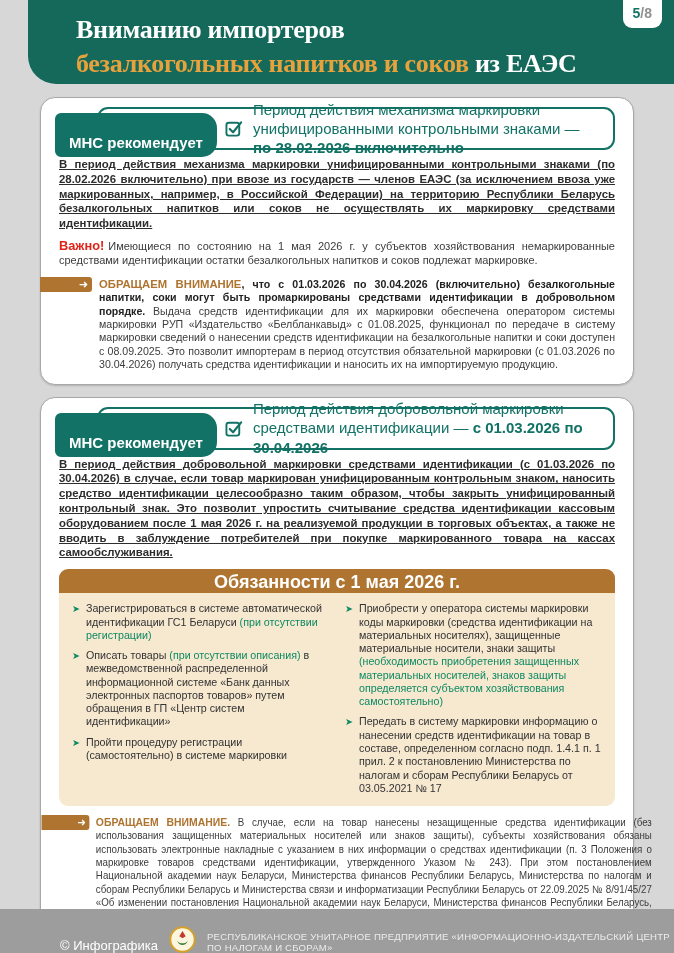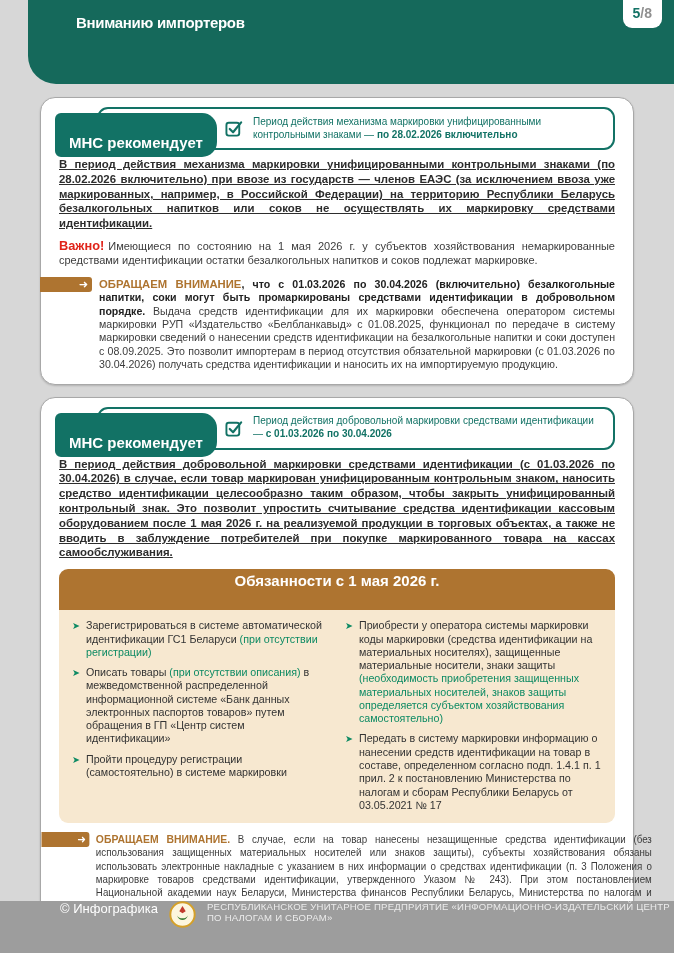--- a/index.html
+++ b/index.html
@@ -2,81 +2,82 @@
 <html style="--teal-dark: #15695b; --teal: #127265; --orange: #e8a23c; --red: #e0241a; --brown: #ae7430; --tan: #f7e8d0; --green: #0d8a63;"><head>
 <meta charset="utf-8">
 <style>
   html,body{margin:0;padding:0;}
   body{font-family:"Liberation Sans","DejaVu Sans",sans-serif;}
   .page{position:relative;width:674px;height:953px;background:#d7d7d7;overflow:hidden;}
 
   
   .header{margin-left:28px;height:84px;background:var(--teal-dark,#15695b);
     border-radius:0 0 0 28px;box-sizing:border-box;padding:13px 0 0 48px;position:relative;}
-  .header .t1,.header .t2{color:#fff;font-size:15px;font-weight:bold;line-height:1.32;letter-spacing:-0.3px;}
+  .header .t1,.header .t2{color:#fff;font-size:26px;font-weight:bold;line-height:1.32;letter-spacing:-0.3px;font-family:Liberation Serif, serif;}
   .header .orange{color:var(--orange,#e8a23c);}
   .page-badge{position:absolute;top:0;right:12px;background:#fff;border-radius:0 0 9px 9px;
     padding:6px 10px 8px;font-size:14px;font-weight:bold;line-height:1;}
   .page-badge .cur{color:var(--teal,#127265);}
   .page-badge .tot{color:#8f8f8f;}
 
   
   .card{background:#fff;border:1px solid #a8a8a8;border-radius:15px;margin:0 40px;
     padding:9px 18px 10px;box-sizing:border-box;width:594px;position:relative;
     box-shadow:0 1px 2px rgba(0,0,0,.18);}
   .card1{margin-top:13px;}
   .card2{margin-top:12px;}
 
   .card-head{position:relative;height:43px;margin-bottom:7px;}
   .head-box{position:absolute;left:38px;right:0;top:0;height:43px;border:2px solid var(--teal,#127265);
     border-radius:11px;box-sizing:border-box;display:flex;align-items:center;gap:9px;padding-left:126px;}
   .mns-badge{position:absolute;left:-4px;top:6px;z-index:2;background:var(--teal,#127265);color:#fff;
     font-weight:bold;font-size:15px;padding:21px 14px 6px;border-radius:6px 15px 15px 6px;white-space:nowrap;}
   .cbx{flex:0 0 auto;display:block;}
-  .head-text{color:var(--teal,#127265);font-size:10px;line-height:1.28;padding-right:12px;}
+  .head-text{color:var(--teal,#127265);font-size:15px;line-height:1.28;padding-right:12px;}
   .head-text b{font-weight:bold;}
 
   .body-bold{font-weight:bold;color:#2d2d2d;font-size:11.4px;line-height:1.3;text-align:justify;margin:5px 0;text-decoration:underline;}
   .important{margin:7px 0 3px;font-size:11px;color:#3c3c3c;line-height:1.26;text-align:justify;}
   .important .red{color:var(--red,#e0241a);font-size:12.8px;font-weight:bold;margin-right:4px;}
 
   .attention{position:relative;margin:9px 0 2px;padding-left:40px;font-size:10.6px;line-height:1.26;
     color:#3c3c3c;text-align:justify;}
   .attn-label{color:var(--brown,#ae7430);font-weight:bold;font-size:11.3px;}
   .attn-bold{font-weight:bold;color:#222;}
   .arrow-tab{position:absolute;left:-19px;top:0;width:52px;height:15px;background:var(--brown,#ae7430);
     border-radius:0 3px 3px 0;color:#fff;display:flex;align-items:center;justify-content:flex-end;
     padding-right:4px;box-sizing:border-box;font-size:11px;line-height:1;}
 
   .condensed{width:108.6%;transform:scaleX(0.9208);transform-origin:0 0;}
 
   
   .obligations{margin:9px 0 7px;}
-  .oblig-head{background:var(--brown,#ae7430);color:#fff;text-align:center;font-weight:bold;font-size:15px;
-    padding:3px 0 21px;border-radius:9px 9px 0 0;}
+  .oblig-head{background:var(--brown,#ae7430);color:#fff;text-align:center;font-weight:bold;font-size:18px;
+    padding:3px 0 0;border-radius:9px 9px 0 0;}
   .oblig-body{background:var(--tan,#f7e8d0);border-radius:0 0 9px 9px;padding:9px 13px 4px;display:flex;gap:16px;}
   .oblig-col{flex:1;}
   .oblig-item{display:flex;gap:6px;margin-bottom:7px;font-size:10.7px;line-height:1.24;color:#333;}
   .oblig-item .arr{color:var(--green,#0d8a63);font-size:9.5px;line-height:1.45;flex:0 0 auto;}
   .seg-green{color:var(--green,#0d8a63);}
 
   
-  .footer{position:absolute;left:0;right:0;bottom:0;height:52px;background:#9d9d9d;display:flex;
-    align-items:flex-start;padding-left:60px;gap:11px;box-sizing:border-box;}
+  .footer{position:absolute;left:0;right:0;bottom:0;height:44px;background:#9d9d9d;display:flex;
+    align-items:flex-end;padding-left:60px;gap:11px;box-sizing:border-box;}
   .footer .copy{color:#fff;font-size:13px;white-space:nowrap;}
   .footer .company{color:#ececec;font-size:9.6px;letter-spacing:.2px;}
   .logo{flex:0 0 auto;display:block;}
 </style>
 </head>
 <body>
 
 <div class="page">
 
   <div class="header">
     <div class="t1">Вниманию импортеров</div>
+    <div class="t2"><span class="orange">безалкогольных напитков и соков</span><span> из ЕАЭС</span></div>
     <div class="page-badge"><span class="cur">5</span><span class="tot">/8</span></div>
   </div>
 
   <div class="card card1">
     <div class="card-head">
       <div class="mns-badge">МНС рекомендует</div>
       <div class="head-box">
         <svg class="cbx" width="19" height="19" viewBox="0 0 20 20">
             <rect x="1.5" y="4" width="13.5" height="13.5" rx="2.5" fill="none" stroke="#127265" stroke-width="2"></rect>
             <path d="M5 10.5 L8.5 14 L17 3.5" fill="none" stroke="#127265" stroke-width="2.3" stroke-linecap="round" stroke-linejoin="round"></path>

